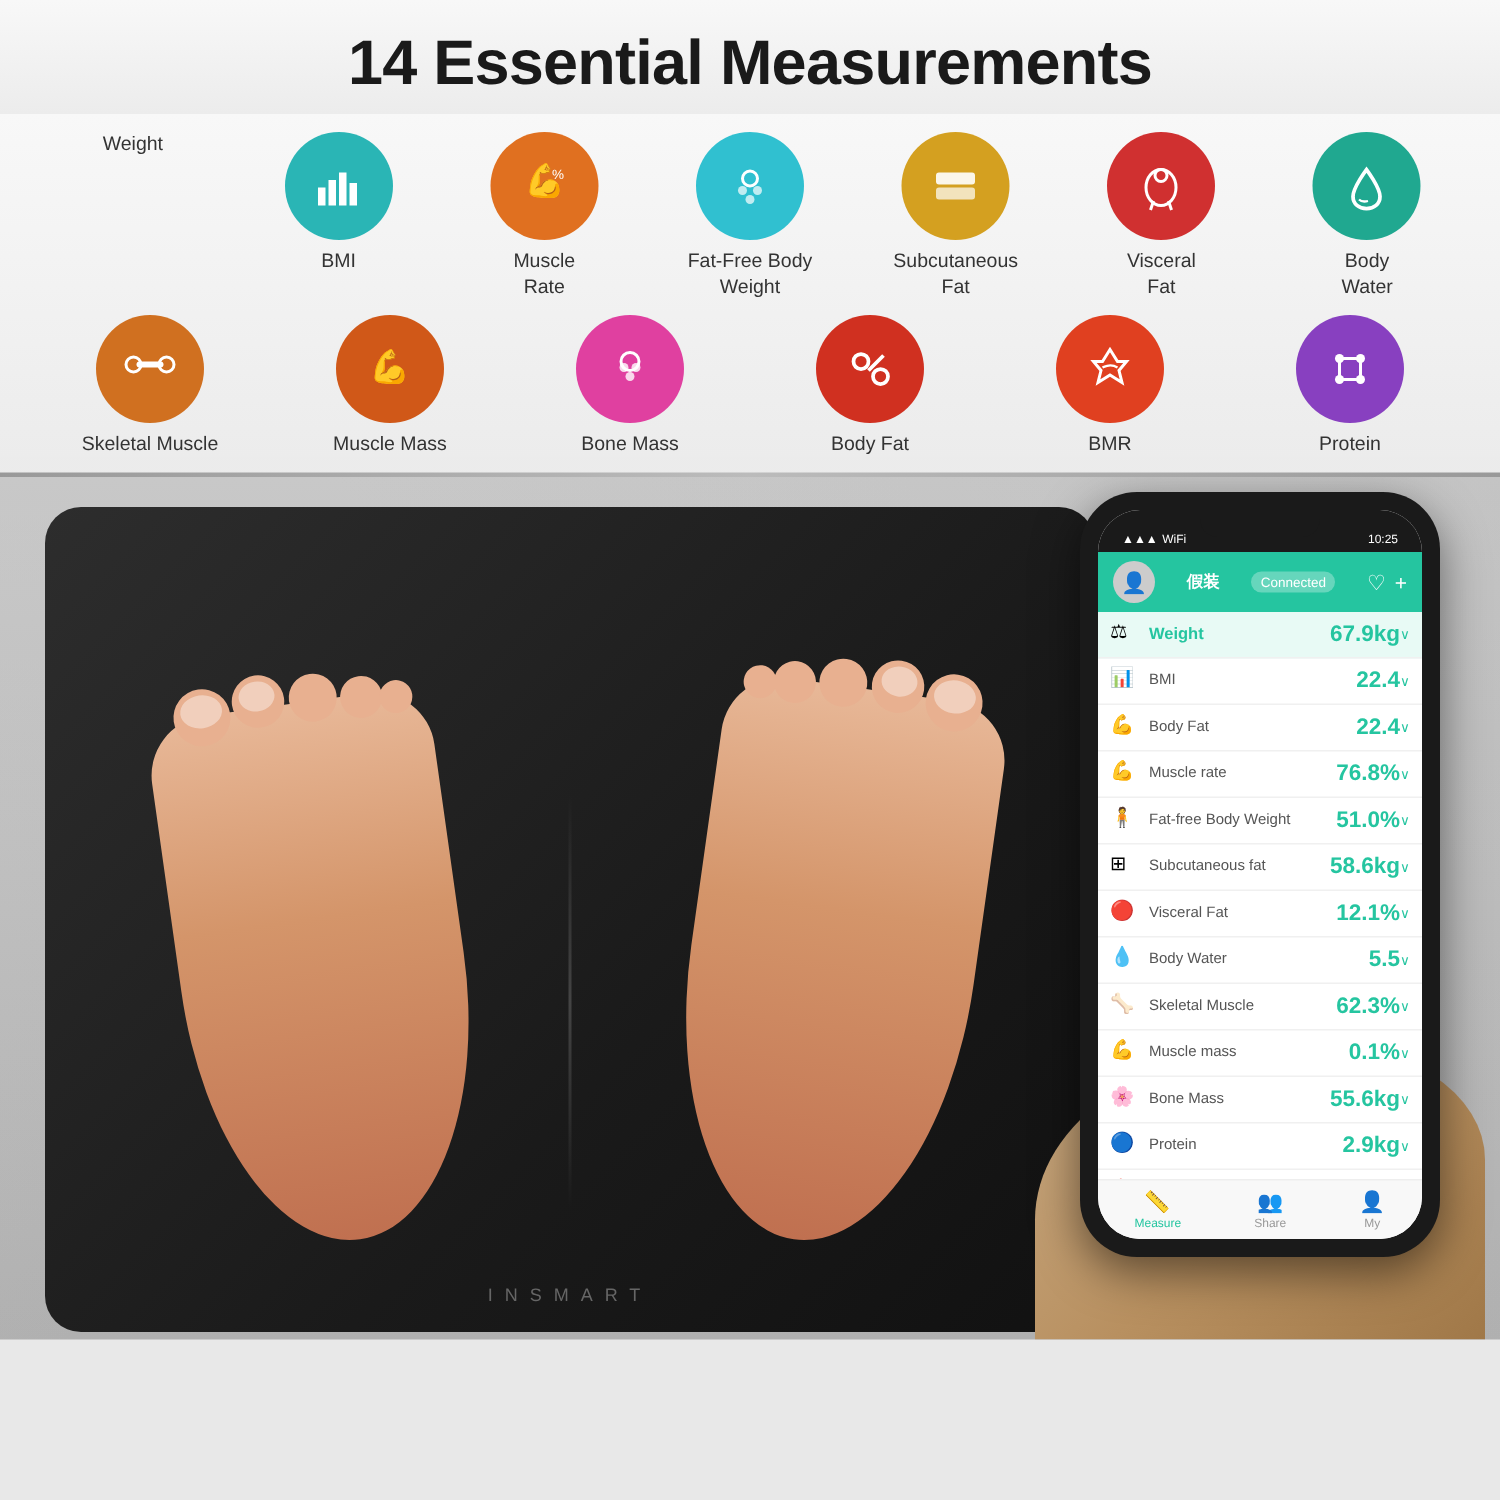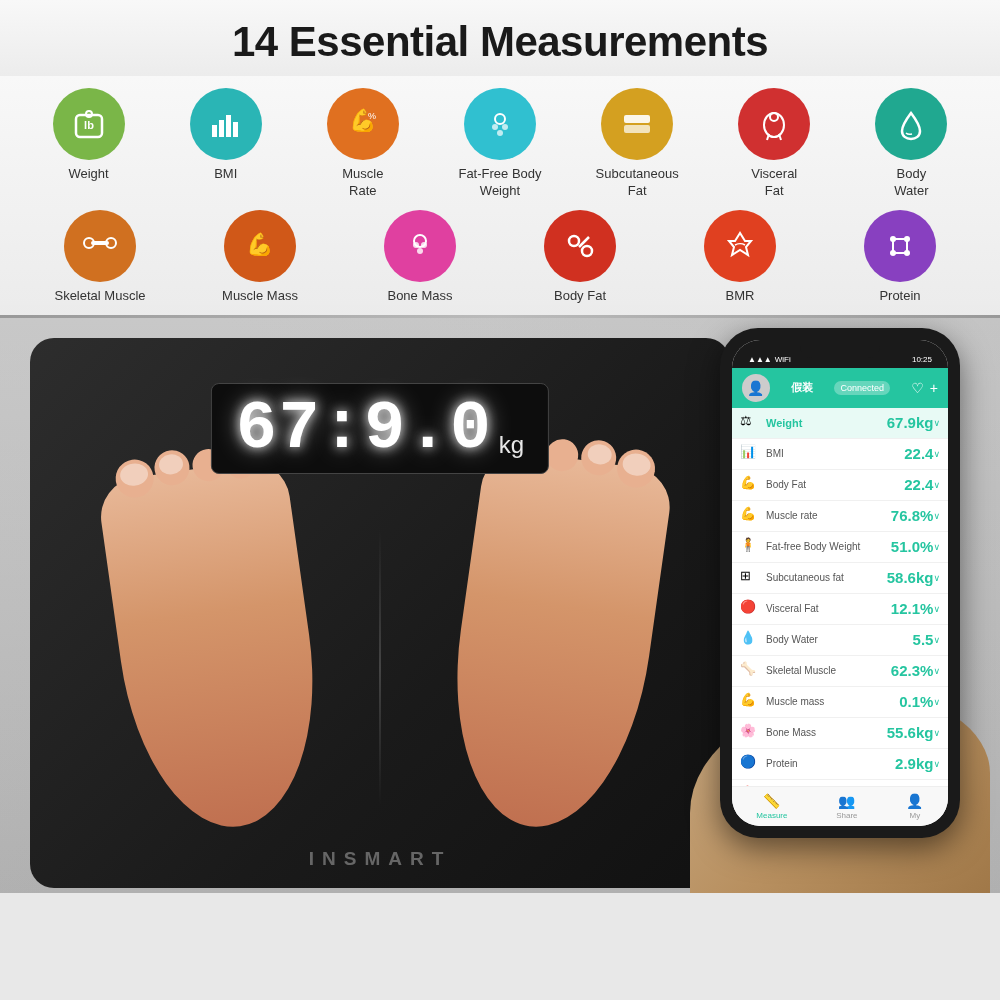--- a/index.html
+++ b/index.html
@@ -242,27 +242,20 @@
 
   <div class="header top-bg">
     <h1>14 Essential Measurements</h1>
   </div>
 
   <div class="icons-section top-bg">
 
     <div class="icons-row">
 
       <div class="icon-item">
-        <div class="icon-circle c-green">
-          <svg width="38" height="38" viewBox="0 0 38 38">
-            <rect x="6" y="10" width="26" height="22" rx="4" fill="none" stroke="white" stroke-width="2.5"></rect>
-            <text x="19" y="24" text-anchor="middle" fill="white" font-size="11" font-weight="bold">lb</text>
-            <circle cx="19" cy="9" r="3" fill="none" stroke="white" stroke-width="2"></circle>
-          </svg>
-        </div>
         <span class="icon-label">Weight</span>
       </div>
 
       <div class="icon-item">
         <div class="icon-circle c-teal">
           <svg width="38" height="38" viewBox="0 0 38 38">
             <rect x="5" y="20" width="5" height="12" fill="white"></rect>
             <rect x="12" y="15" width="5" height="17" fill="white"></rect>
             <rect x="19" y="10" width="5" height="22" fill="white"></rect>
             <rect x="26" y="17" width="5" height="15" fill="white"></rect>
@@ -397,24 +390,20 @@
     </div>
   </div>
 
   <div class="section-divider"></div>
 
   <div class="main-section">
     <div class="marble-overlay"></div>
 
     <div style="position: absolute; left: 30px; top: 20px; width: 700px; height: 550px; background: linear-gradient(135deg, #2d2d2d 0%, #1a1a1a 60%, #111 100%); border-radius: 24px; overflow: hidden;">
 
-      <div style="position: absolute; top: 45px; left: 50%; transform: translateX(-50%); background: #0d0d0d; border-radius: 8px; padding: 6px 24px; border: 1px solid #444; display: flex; align-items: center; z-index: 5;">
-        <span style="font-family: 'Courier New', monospace; font-size: 68px; font-weight: 900; color: #fff; letter-spacing: 2px; text-shadow: 0 0 12px rgba(255,255,255,0.9), 0 0 25px rgba(255,255,255,0.5);">67:9.0</span>
-        <span style="font-size: 24px; color: #fff; align-self: flex-end; margin-bottom: 8px; margin-left: 6px; opacity: 0.9;">kg</span>
-      </div>
 
       <div style="position: absolute; left: 50%; top: 35%; width: 2px; height: 50%; background: linear-gradient(180deg, transparent, #444, transparent); transform: translateX(-50%);"></div>
 
       <div style="position: absolute; left: 90px; top: 130px; width: 190px; height: 360px; background: linear-gradient(180deg, #e8b898 0%, #d4956a 40%, #c07050 100%); border-radius: 40px 40px 50% 50%; transform: rotate(-8deg);">
 
         <div style="position: absolute; top: -18px; left: 20px; width: 38px; height: 38px; background: #e8b090; border-radius: 50%;"></div>
         <div style="position: absolute; top: -22px; left: 60px; width: 35px; height: 35px; background: #e8b090; border-radius: 50%;"></div>
         <div style="position: absolute; top: -18px; left: 98px; width: 32px; height: 32px; background: #e8b090; border-radius: 50%;"></div>
         <div style="position: absolute; top: -12px; left: 132px; width: 28px; height: 28px; background: #e8b090; border-radius: 50%;"></div>
         <div style="position: absolute; top: -6px; left: 158px; width: 22px; height: 22px; background: #e8b090; border-radius: 50%;"></div>
@@ -428,21 +417,21 @@
         <div style="position: absolute; top: -18px; right: 20px; width: 38px; height: 38px; background: #e8b090; border-radius: 50%;"></div>
         <div style="position: absolute; top: -22px; right: 60px; width: 35px; height: 35px; background: #e8b090; border-radius: 50%;"></div>
         <div style="position: absolute; top: -18px; right: 98px; width: 32px; height: 32px; background: #e8b090; border-radius: 50%;"></div>
         <div style="position: absolute; top: -12px; right: 132px; width: 28px; height: 28px; background: #e8b090; border-radius: 50%;"></div>
         <div style="position: absolute; top: -6px; right: 158px; width: 22px; height: 22px; background: #e8b090; border-radius: 50%;"></div>
 
         <div style="position: absolute; top: -14px; right: 25px; width: 28px; height: 22px; background: rgba(255,255,255,0.4); border-radius: 50%;"></div>
         <div style="position: absolute; top: -18px; right: 65px; width: 24px; height: 20px; background: rgba(255,255,255,0.4); border-radius: 50%;"></div>
       </div>
 
-      <div style="position: absolute; bottom: 18px; left: 50%; transform: translateX(-50%); font-size: 19px; font-weight: 700; color: #666; letter-spacing: 8px; text-align: center;">INSMART</div>
+      <div style="position: absolute; bottom: 18px; left: 50%; transform: translateX(-50%); font-size: 12px; font-weight: 400; color: #666; letter-spacing: 8px; text-align: center;">INSMART</div>
     </div>
 
     <div class="phone-container">
       <div class="phone-outer">
         <div class="phone-notch"></div>
         <div class="phone-screen">
 
           <div class="phone-status-bar">
             <div class="status-left">
               <span>▲▲▲</span>

